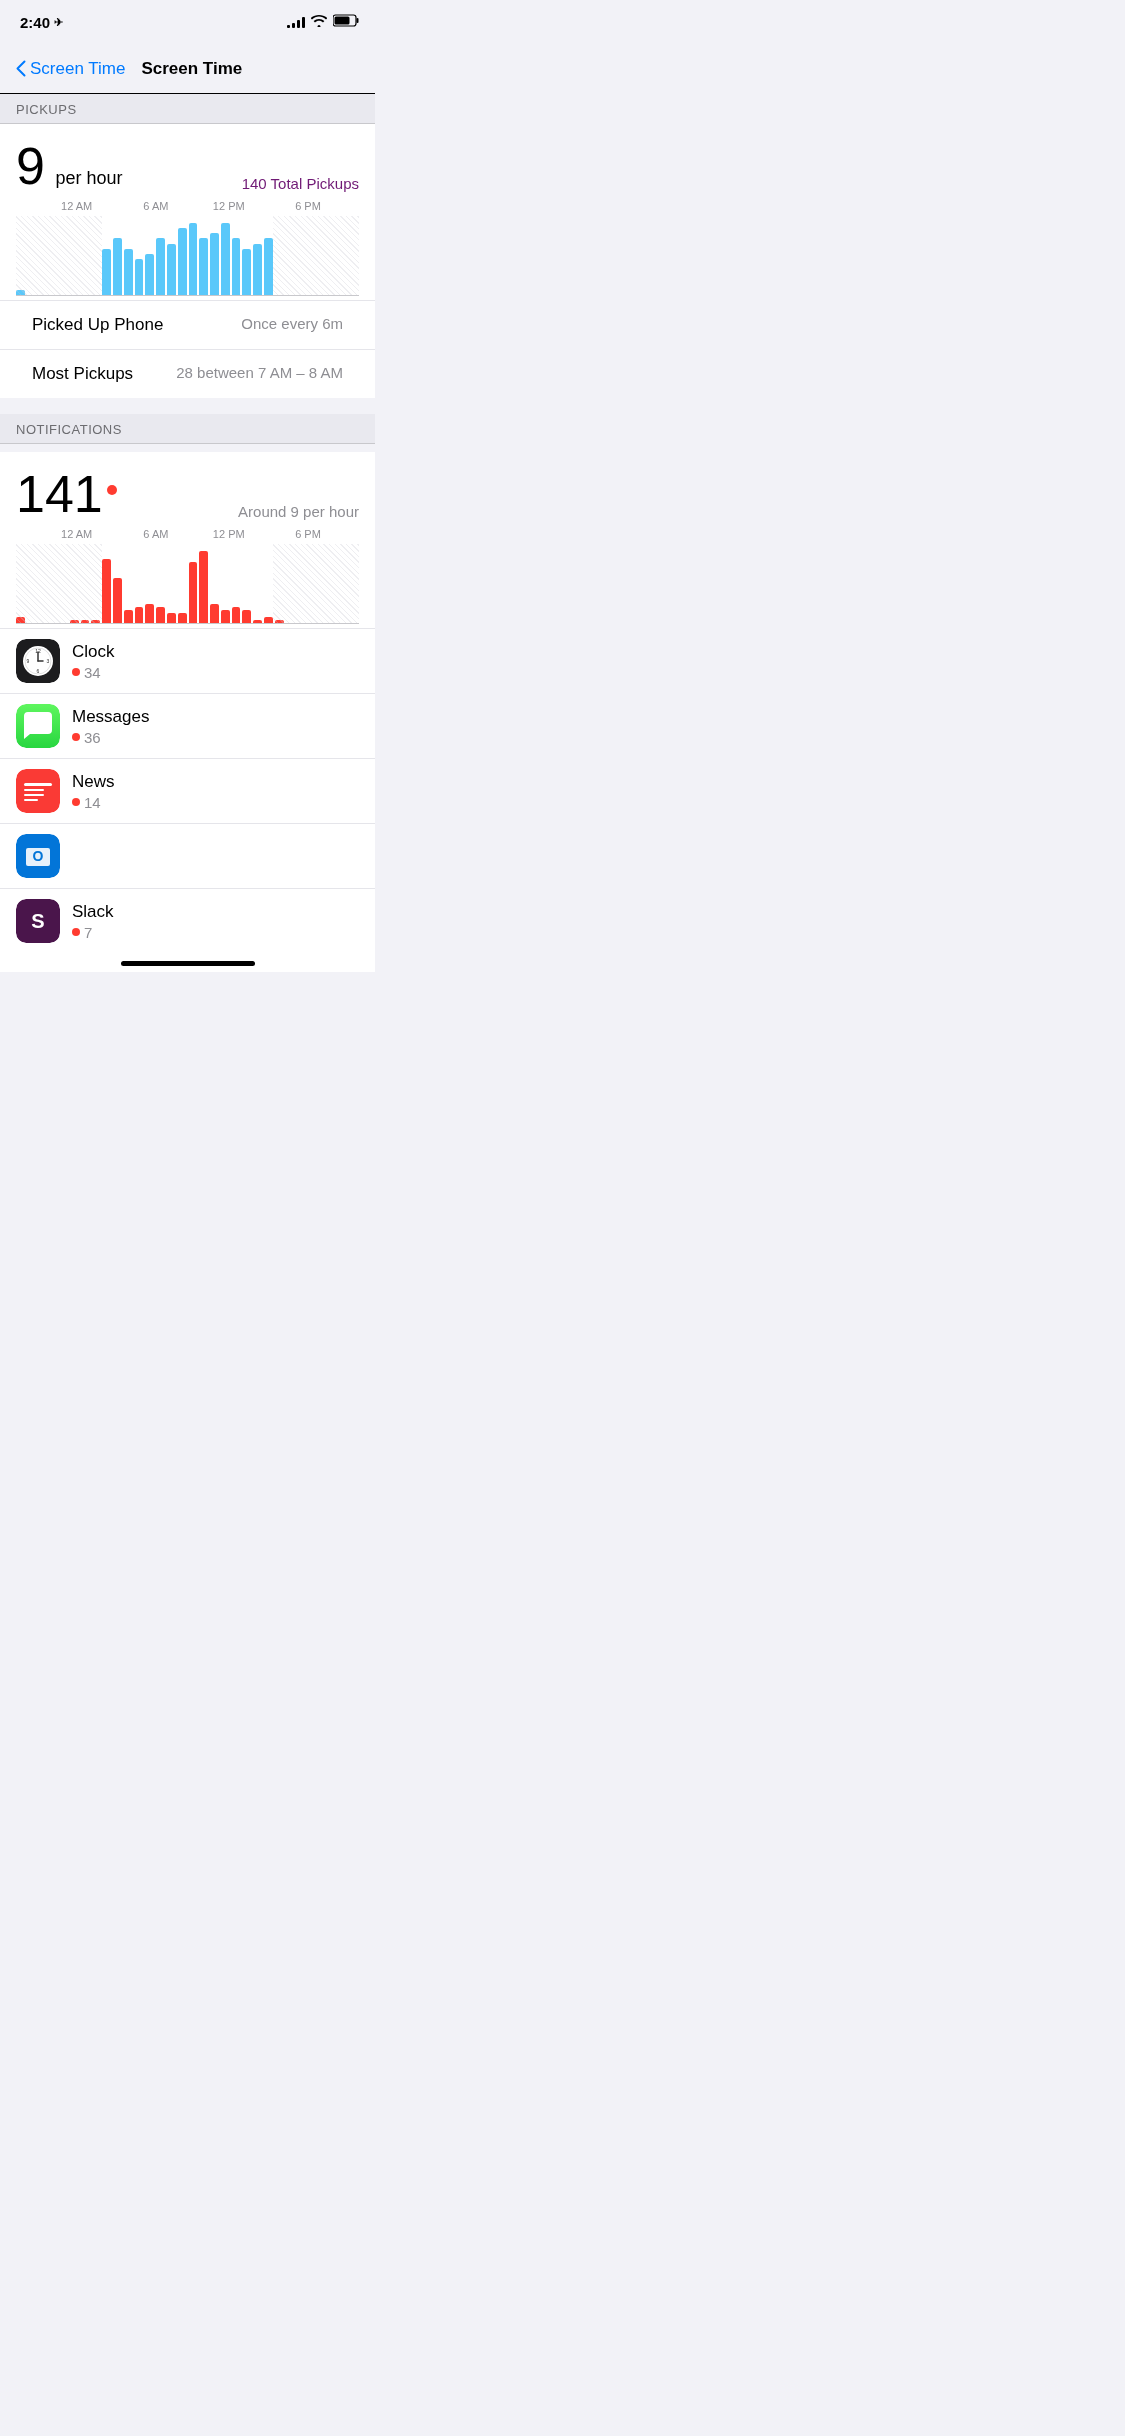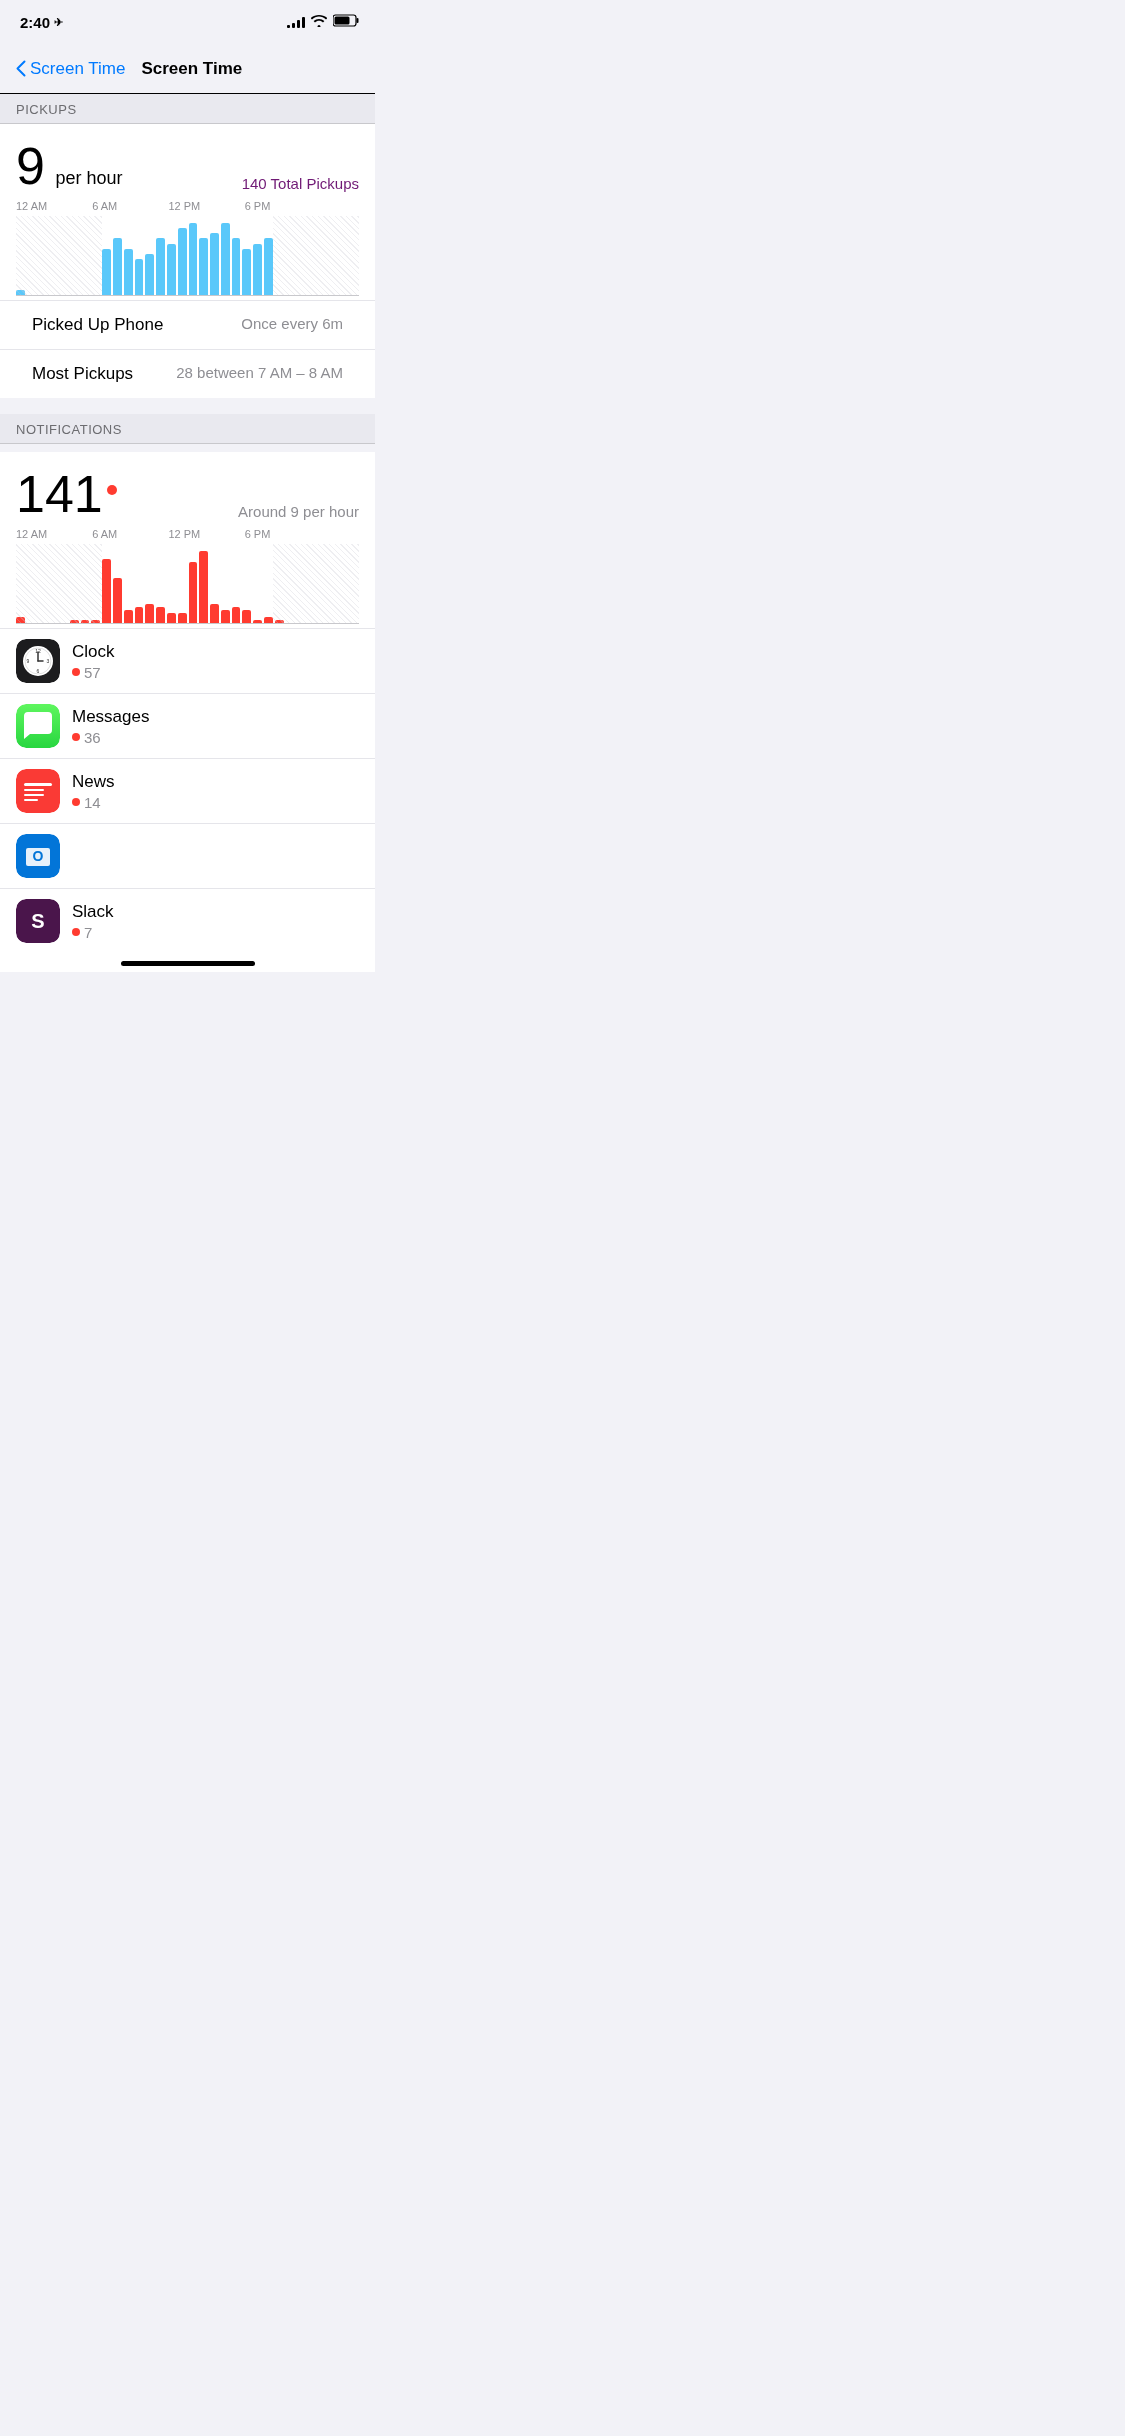--- a/index.html
+++ b/index.html
@@ -122,21 +122,21 @@
     }
     .chart-labels {
       display: flex;
       justify-content: space-between;
       padding: 0 0 4px;
     }
     .chart-label {
       font-size: 11px;
       color: #8e8e93;
       flex: 1;
-      text-align: left;
+      text-align: right;
     }
     .chart-area {
       height: 80px;
       display: flex;
       align-items: flex-end;
       gap: 2px;
       position: relative;
       border-bottom: 1px solid #c8c8cc;
     }
     .chart-bar {
@@ -451,21 +451,21 @@
       <text x="12" y="24" text-anchor="middle" font-size="5" fill="#333" font-family="Arial">9</text>
       <text x="32" y="24" text-anchor="middle" font-size="5" fill="#333" font-family="Arial">3</text>
       <line x1="22" y1="22" x2="22" y2="13" stroke="#333" stroke-width="1.5" stroke-linecap="round"></line>
       <line x1="22" y1="22" x2="27" y2="22" stroke="#333" stroke-width="1.5" stroke-linecap="round"></line>
     </svg>
       </div>
       <div class="app-info">
         <div class="app-name">Clock</div>
         <div class="app-count-row">
           <div class="red-dot-small"></div>
-          <span class="app-count">57</span>
+          <span class="app-count">34</span>
         </div>
       </div>
     </div>
       <div class="app-row">
       <div class="app-icon">
         <svg width="44" height="44" viewBox="0 0 44 44">
       <rect width="44" height="44" rx="10" fill="url(#msgGrad)"></rect>
       <defs>
               <linearGradient id="msgGrad" x1="0" y1="0" x2="0" y2="1">
                 <stop offset="0%" stop-color="#5ef65e"></stop>

